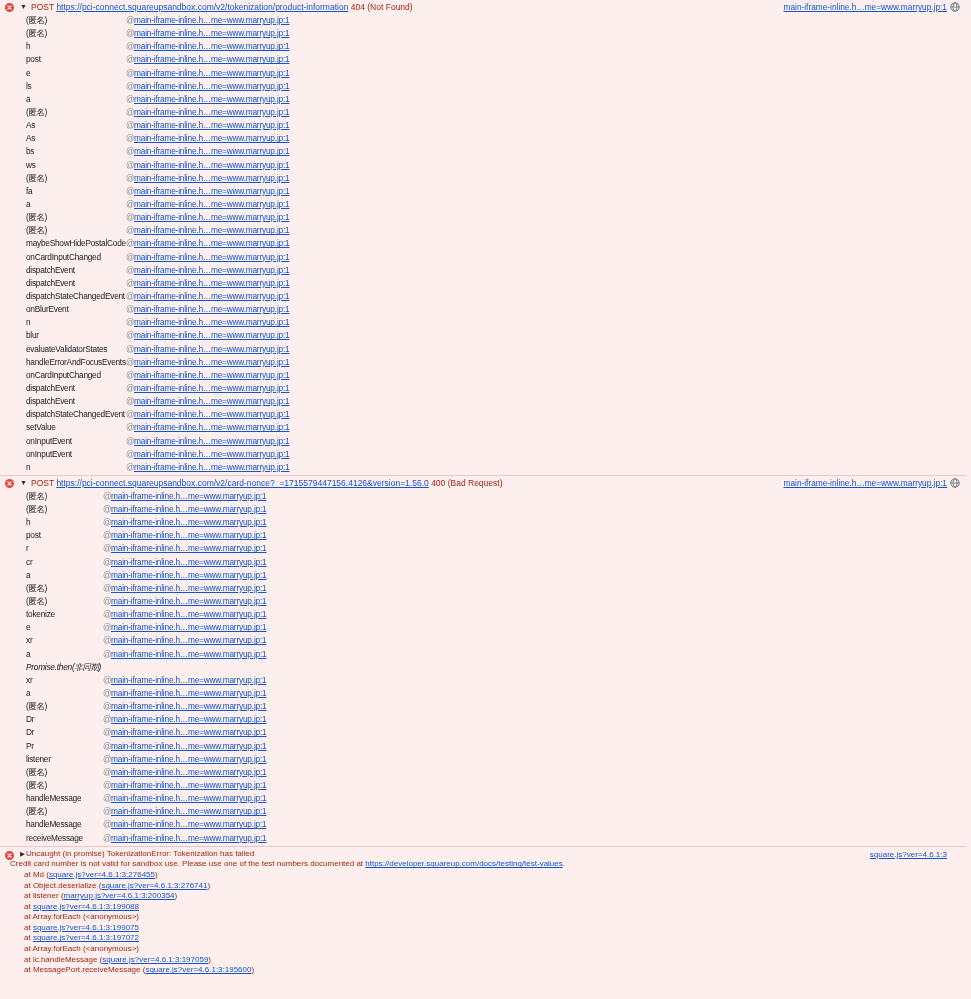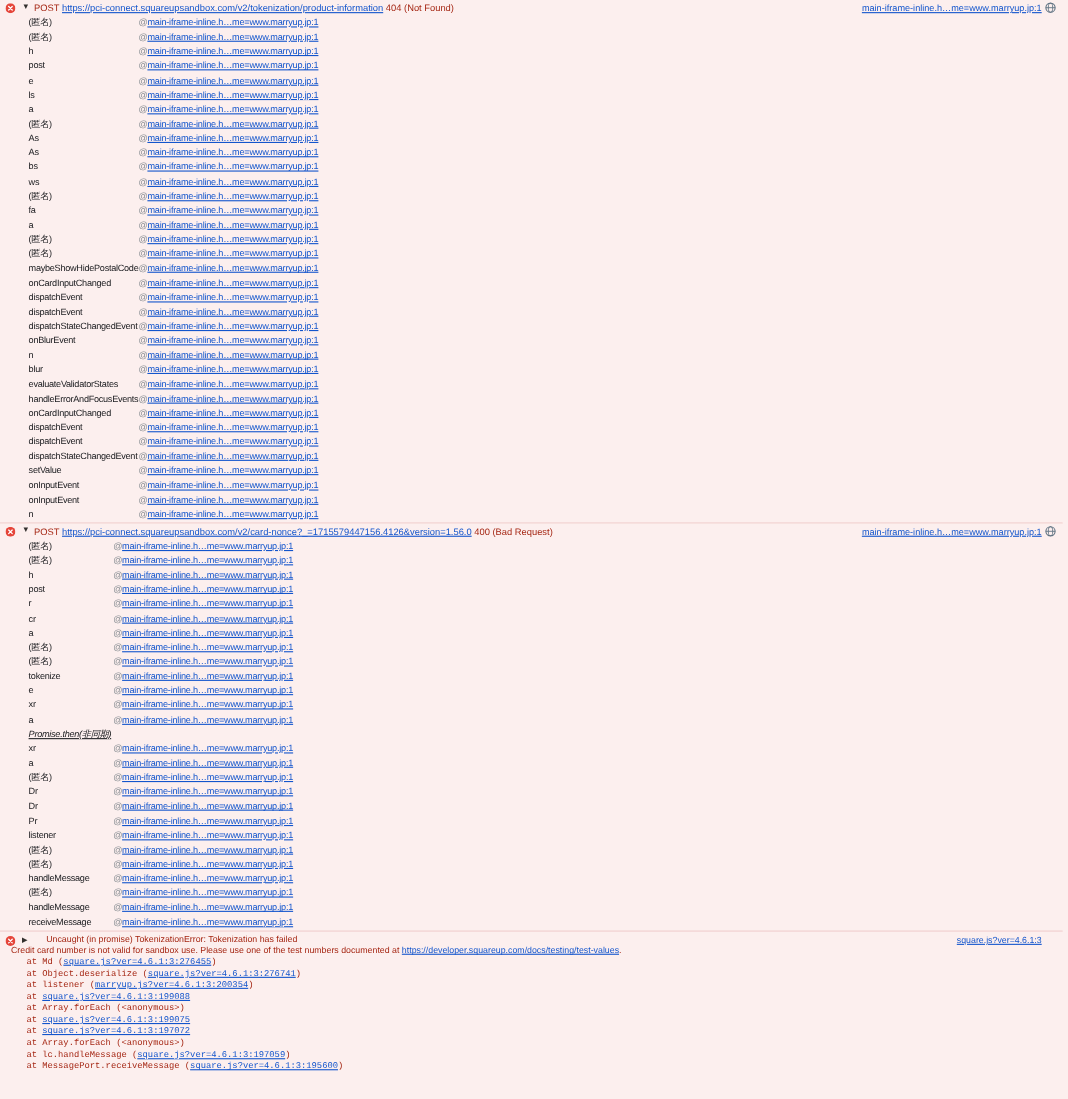--- a/index.html
+++ b/index.html
@@ -33,29 +33,29 @@
   .frame-row .fn{
     position:absolute;left:26px;top:1px;
     font-size:8.3px;letter-spacing:-0.25px;line-height:11px;white-space:nowrap;color:#202124;
   }
   .frame-row .at{position:absolute;top:1px;font-size:8.3px;line-height:11px;color:#8a8f94;}
   .frame-row a.loc{position:absolute;top:1px;font-size:8.3px;letter-spacing:-0.2px;line-height:11px;white-space:nowrap;}
   .cols-wide .at{left:126px;}
   .cols-wide a.loc{left:134px;}
   .cols-narrow .at{left:103px;}
   .cols-narrow a.loc{left:111px;}
-  .async-row .fn{font-style:italic;text-decoration:underline;}
+  .async-row .fn{font-style:italic;}
 
   
   .exc{position:relative;padding-top:2px;font-size:8px;color:#a52714;}
   .exc .line{height:10.6px;line-height:10.6px;white-space:pre;}
-  .exc .msg-line{padding-left:42px;}
+  .exc .msg-line{padding-left:26px;}
   .exc .caret3{position:absolute;left:20px;top:3px;font-size:6.5px;color:#33302e;cursor:pointer;}
   .exc .desc-line{padding-left:10px;}
-  .exc .stack-line{padding-left:24px;font-family:Liberation Mono, monospace;}
+  .exc .stack-line{padding-left:24px;}
   .exc a.lnk{font-size:8px;}
   .exc .hdr-src3{position:absolute;right:19px;top:3px;font-size:8.3px;text-align:right;}
 </style>
 </head>
 <body>
 
 <div class="console">
 
   <section class="error-block">
     <div class="hdr">

